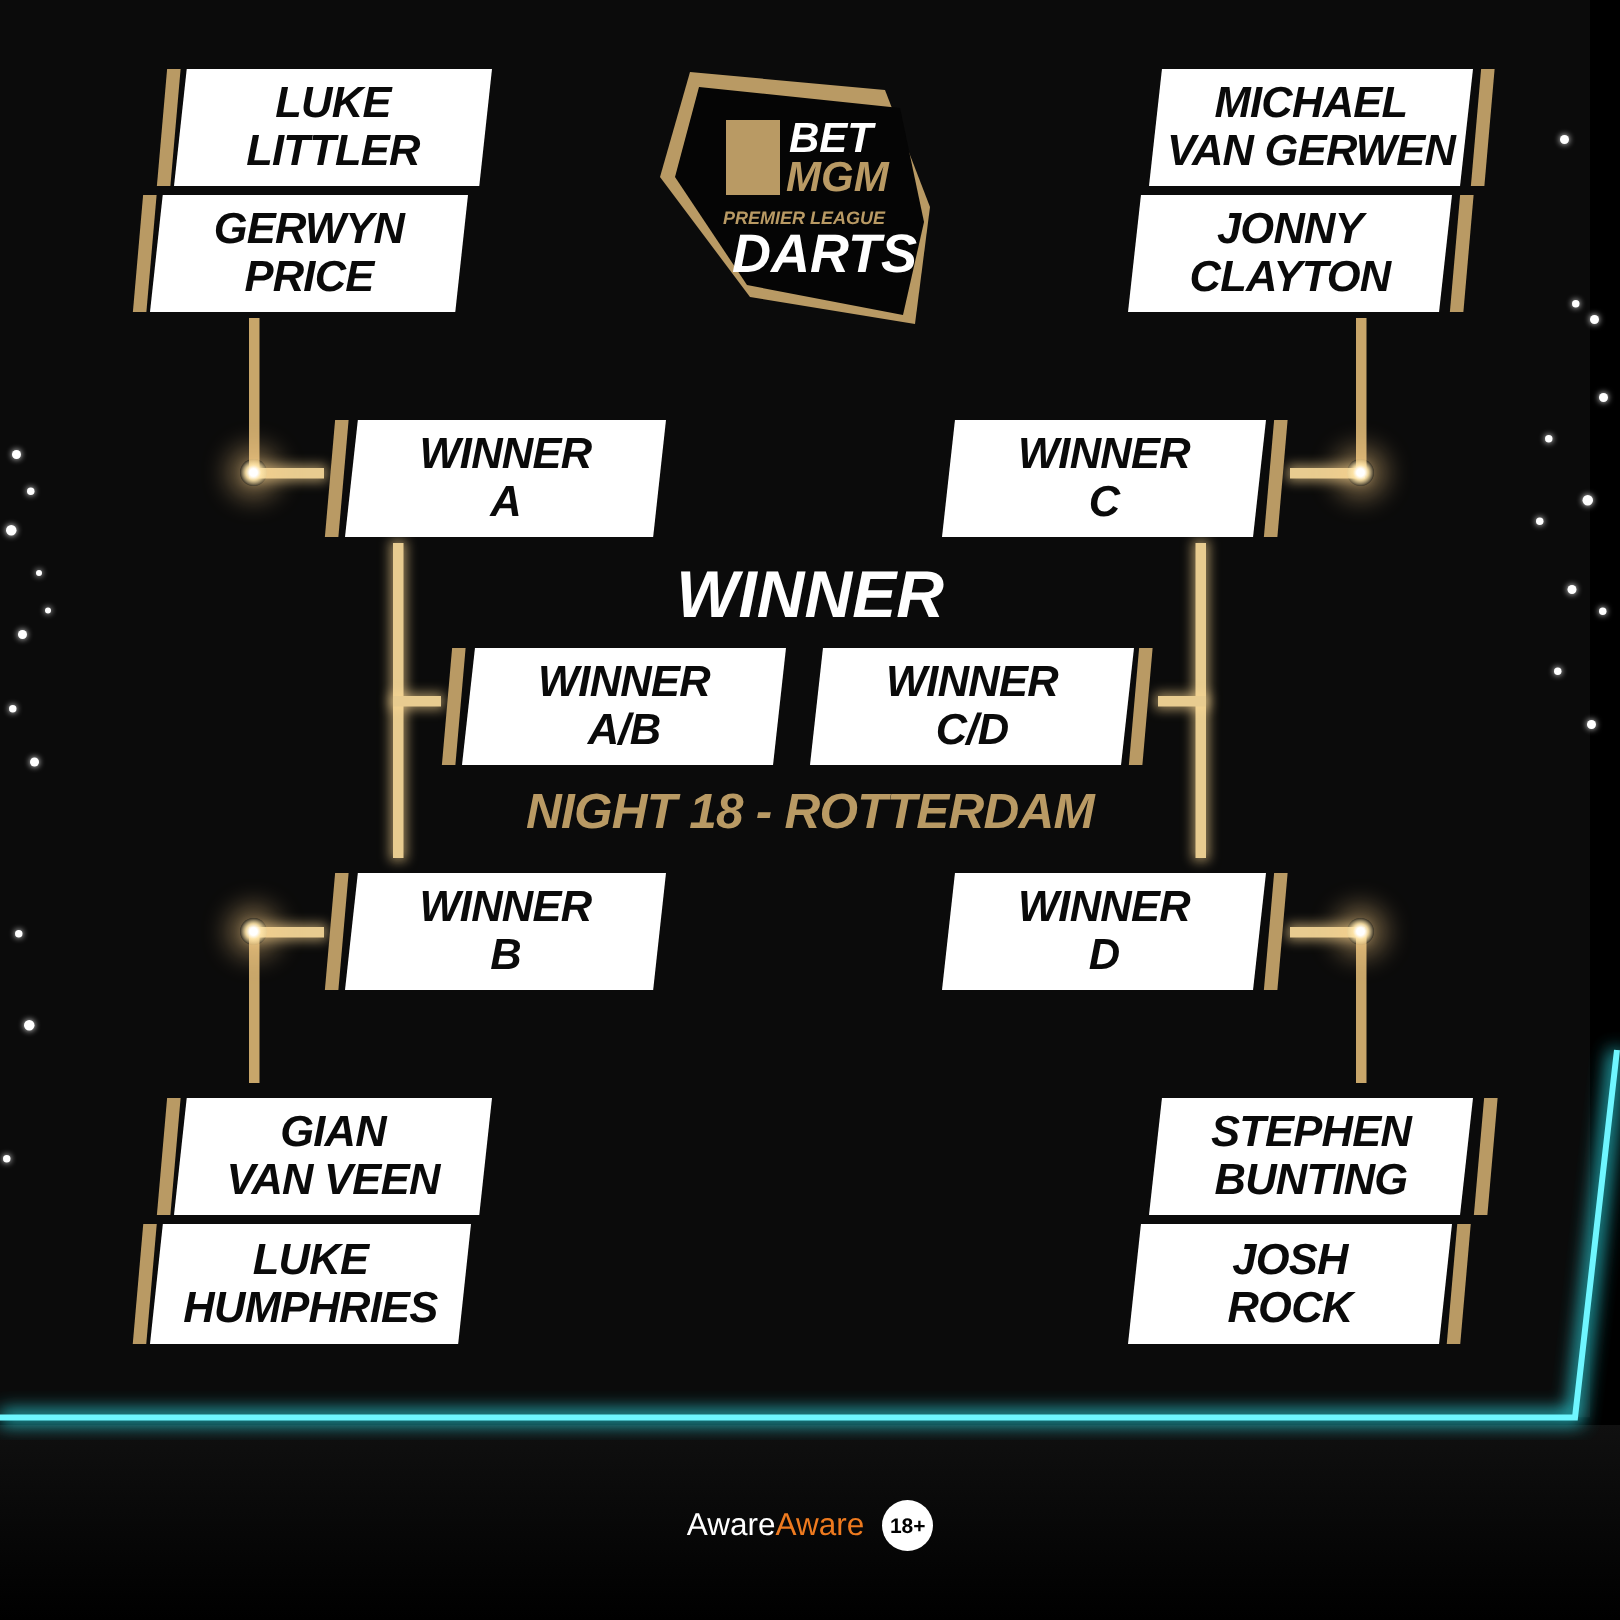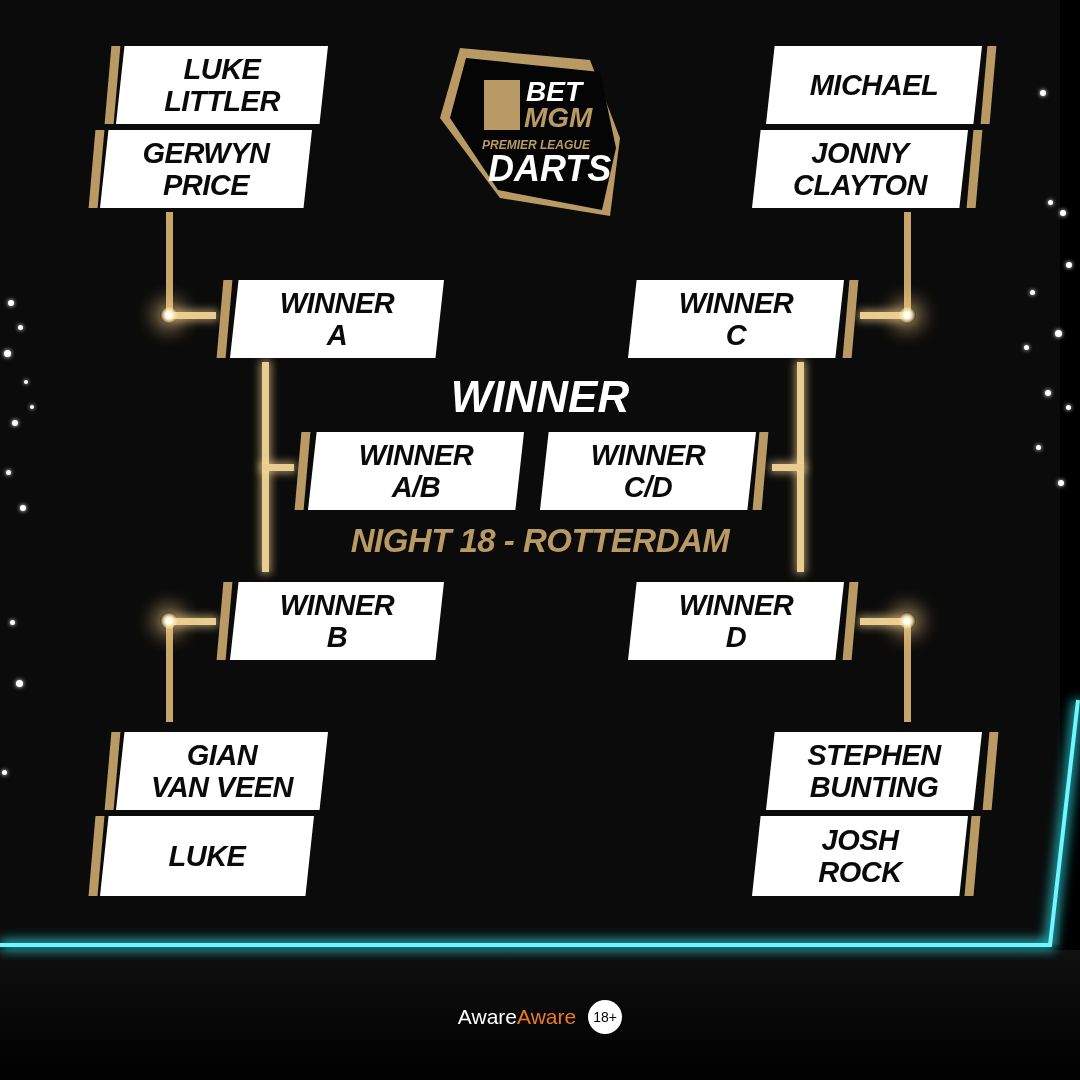--- a/index.html
+++ b/index.html
@@ -49,21 +49,21 @@
   }
   .logo-text { position: absolute; font-weight: 900; font-style: italic; }
   .gamble {
     position: absolute; left: 0; width: 1080px; top: 1000px; display: flex;
     justify-content: center; align-items: center; gap: 6px;
   }
   .gamble .g1 { color: #fff; font-size: 21px; }
   .gamble .g2 { color: #ee7a1f; font-size: 21px; }
   .gamble .age {
     width: 34px; height: 34px; border-radius: 50%; background: #fff; color: #000;
-    font-weight: 400; font-size: 14px; display: flex; align-items: center; justify-content: center;
+    font-weight: 700; font-size: 14px; display: flex; align-items: center; justify-content: center;
     margin-left: 6px;
   }
 </style>
 </head>
 <body>
 
 <div class="bottom-area"></div>
 <div class="panel"></div>
 <svg class="panel-border" viewBox="0 0 1080 960">
   <defs>
@@ -145,36 +145,38 @@
   <span>LITTLER</span>
 </div>
 <div class="gold-bar" style="left:92px;top:130px;height:78px"></div>
 <div class="box" style="left:100px;top:130px;width:212px;height:78px">
   <span>GERWYN</span>
   <span>PRICE</span>
 </div>
 
 <div class="box" style="left:766px;top:46px;width:216px;height:78px">
   <span>MICHAEL</span>
+  <span>VAN GERWEN</span>
 </div>
 <div class="gold-bar" style="left:984px;top:46px;height:78px"></div>
 <div class="box" style="left:752px;top:130px;width:216px;height:78px">
   <span>JONNY</span>
   <span>CLAYTON</span>
 </div>
 <div class="gold-bar" style="left:970px;top:130px;height:78px"></div>
 
 <div class="gold-bar" style="left:108px;top:732px;height:78px"></div>
 <div class="box" style="left:116px;top:732px;width:212px;height:78px">
   <span>GIAN</span>
   <span>VAN VEEN</span>
 </div>
 <div class="gold-bar" style="left:92px;top:816px;height:80px"></div>
 <div class="box" style="left:100px;top:816px;width:214px;height:80px">
   <span>LUKE</span>
+  <span>HUMPHRIES</span>
 </div>
 
 <div class="box" style="left:766px;top:732px;width:216px;height:78px">
   <span>STEPHEN</span>
   <span>BUNTING</span>
 </div>
 <div class="gold-bar" style="left:986px;top:732px;height:78px"></div>
 <div class="box" style="left:752px;top:816px;width:216px;height:80px">
   <span>JOSH</span>
   <span>ROCK</span>

